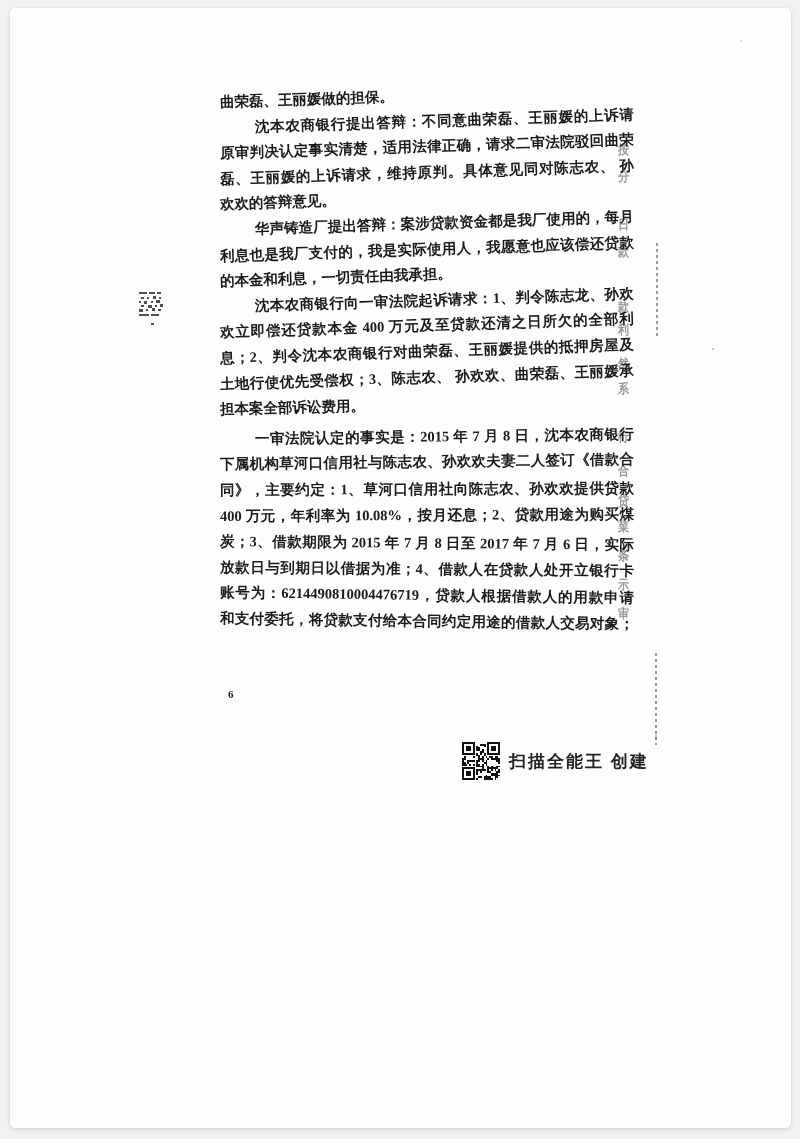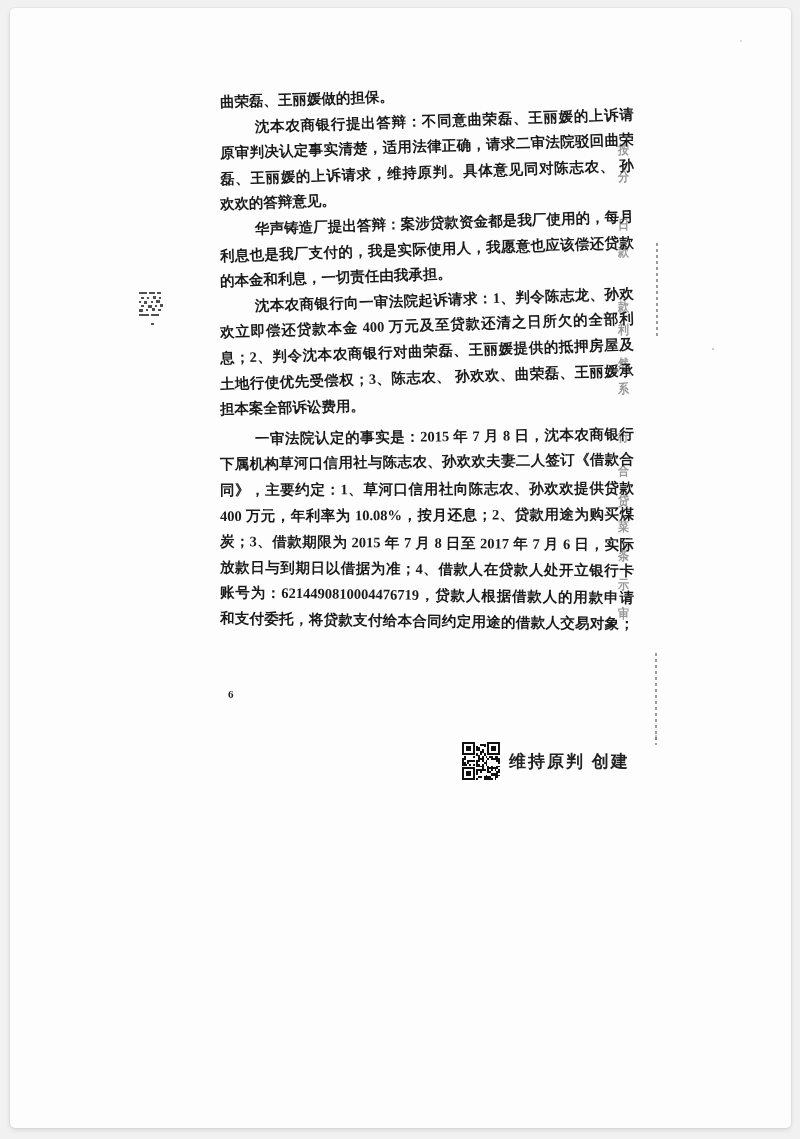--- a/index.html
+++ b/index.html
@@ -218,21 +218,21 @@
           <rect x="19" y="19" width="1" height="1" fill="#111"></rect>
           <rect x="8" y="20" width="1" height="1" fill="#111"></rect>
           <rect x="12" y="20" width="1" height="1" fill="#111"></rect>
           <rect x="13" y="20" width="1" height="1" fill="#111"></rect>
           <rect x="14" y="20" width="1" height="1" fill="#111"></rect>
           <rect x="15" y="20" width="1" height="1" fill="#111"></rect>
           <rect x="16" y="20" width="1" height="1" fill="#111"></rect>
           <rect x="18" y="20" width="1" height="1" fill="#111"></rect>
         </svg>
     </span>
-    <span class="wm-label">维持原判 创建</span>
+    <span class="wm-label">扫描全能王 创建</span>
   </div>
 
   <div>
     <span class="edge-char" style="top:135px">按</span>
     <span class="edge-char" style="top:162px">分</span>
     <span class="edge-char" style="top:210px">日</span>
     <span class="edge-char" style="top:237px">款</span>
     <span class="edge-char" style="top:292px">款</span>
     <span class="edge-char" style="top:315px">利</span>
     <span class="edge-char" style="top:349px">然</span>

